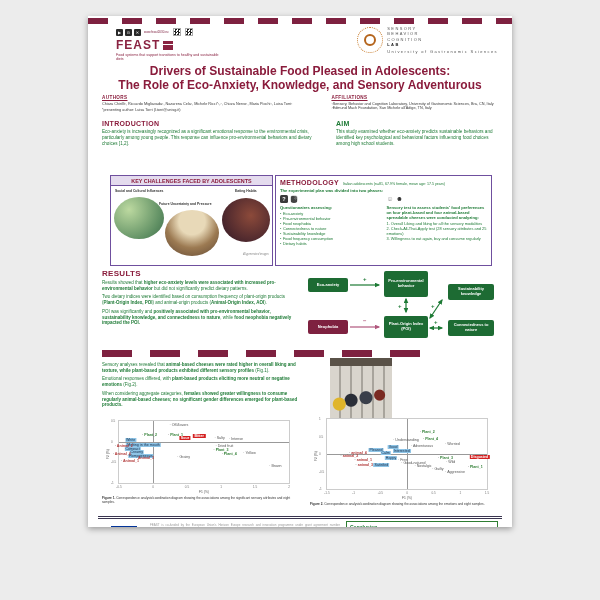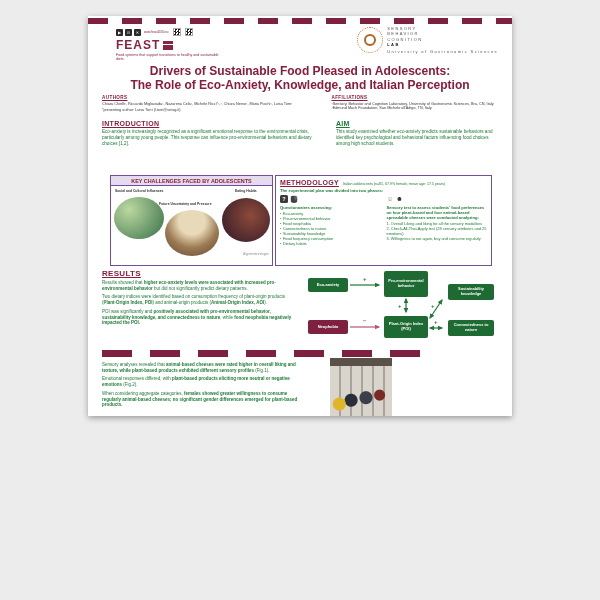--- a/index.html
+++ b/index.html
@@ -1,19 +1,19 @@
 <!DOCTYPE html>
 <html><head>
 <meta charset="utf-8">
 <style>
   * { margin:0; padding:0; box-sizing:border-box; }
   html,body { width:600px; height:600px; }
   body { font-family:"Liberation Sans", sans-serif; background:#ececec; overflow:hidden; }
   .page { position:relative; width:600px; height:600px; background:#ececec; }
-  .poster { position:absolute; left:88px; top:16px; width:424px; height:400px; background:#ffffff;
+  .poster { position:absolute; left:88px; top:16px; width:424px; height:511px; background:#ffffff;
             box-shadow:0 2px 6px rgba(0,0,0,.35); overflow:hidden; }
 
   
   .dash-strip { position:absolute; left:0; width:424px; height:6px;
     background:repeating-linear-gradient(90deg,#7e2140 0 20px, transparent 20px 34px); }
   .dash-strip.top { top:2px; }
   .dash-strip.mid { top:334px; left:14px; width:330px; height:7px;
     background:repeating-linear-gradient(90deg,#7e2140 0 30px, transparent 30px 48px); }
   .dash-strip.bottom { top:560px; }
 
@@ -46,21 +46,21 @@
   .meta-col-l { width:226px; }
   .meta-col-r { width:170px; margin-left:8px; }
   .mini-h { font-size:4.6px; font-weight:bold; color:#8a1c3c; text-decoration:underline; letter-spacing:.4px; }
   .meta-text { font-size:3.8px; color:#3a3a3a; line-height:1.25; margin-top:1.5px; }
   .meta-text .pres { margin-top:2px; display:block; }
 
   
   .intro-row { position:absolute; left:14px; top:104px; width:396px; display:flex; }
   .intro-col { width:226px; }
   .aim-col { width:162px; margin-left:8px; }
-  .sec-h { font-size:7px; font-weight:bold; text-decoration:underline; letter-spacing:.3px; }
+  .sec-h { font-size:7px; font-weight:bold; letter-spacing:.3px; }
   .sec-h.maroon { color:#8a1c3c; }
   .sec-h.green { color:#1d7a35; }
   .body-green { font-size:4.6px; color:#1d7a35; line-height:1.3; margin-top:2px; }
 
   
   .box { position:absolute; border:1.2px solid #6f4f9e; background:#fff; }
   .box-challenges { left:22px; top:159px; width:163px; height:91px; }
   .chal-head { background:#e4dbee; color:#8a1c3c; font-weight:bold; font-size:5.4px; text-align:center;
                padding:1.5px 0; border-bottom:0.8px solid #6f4f9e; }
   .chal-body { position:relative; height:77px; }
@@ -192,21 +192,21 @@
         <div>SENSORY</div>
         <div>BEHAVIOR</div>
         <div>COGNITION</div>
         <div class="lab-bold">LAB</div>
         <div class="lab-sub">University of Gastronomic Sciences</div>
       </div>
     </div>
 
     <div class="title">
       <div>Drivers of Sustainable Food Pleased in Adolescents:</div>
-      <div>The Role of Eco-Anxiety, Knowledge, and Italian Perception</div>
+      <div>The Role of Eco-Anxiety, Knowledge, and Sensory Adventurous</div>
     </div>
 
     <div class="meta-row">
       <div class="meta-col-l">
         <div class="mini-h">AUTHORS</div>
         <div class="meta-text">
           <span>Chiara Chirilli¹, Riccardo Migliavada¹, Nazarena Cela¹, Michele Ricci*¹,², Chiara Nervo¹, Maria Piochi¹, Luisa Torri¹</span>
           <span class="pres">*presenting author: Luisa Torri (l.torri@unisg.it)</span>
         </div>
       </div>

